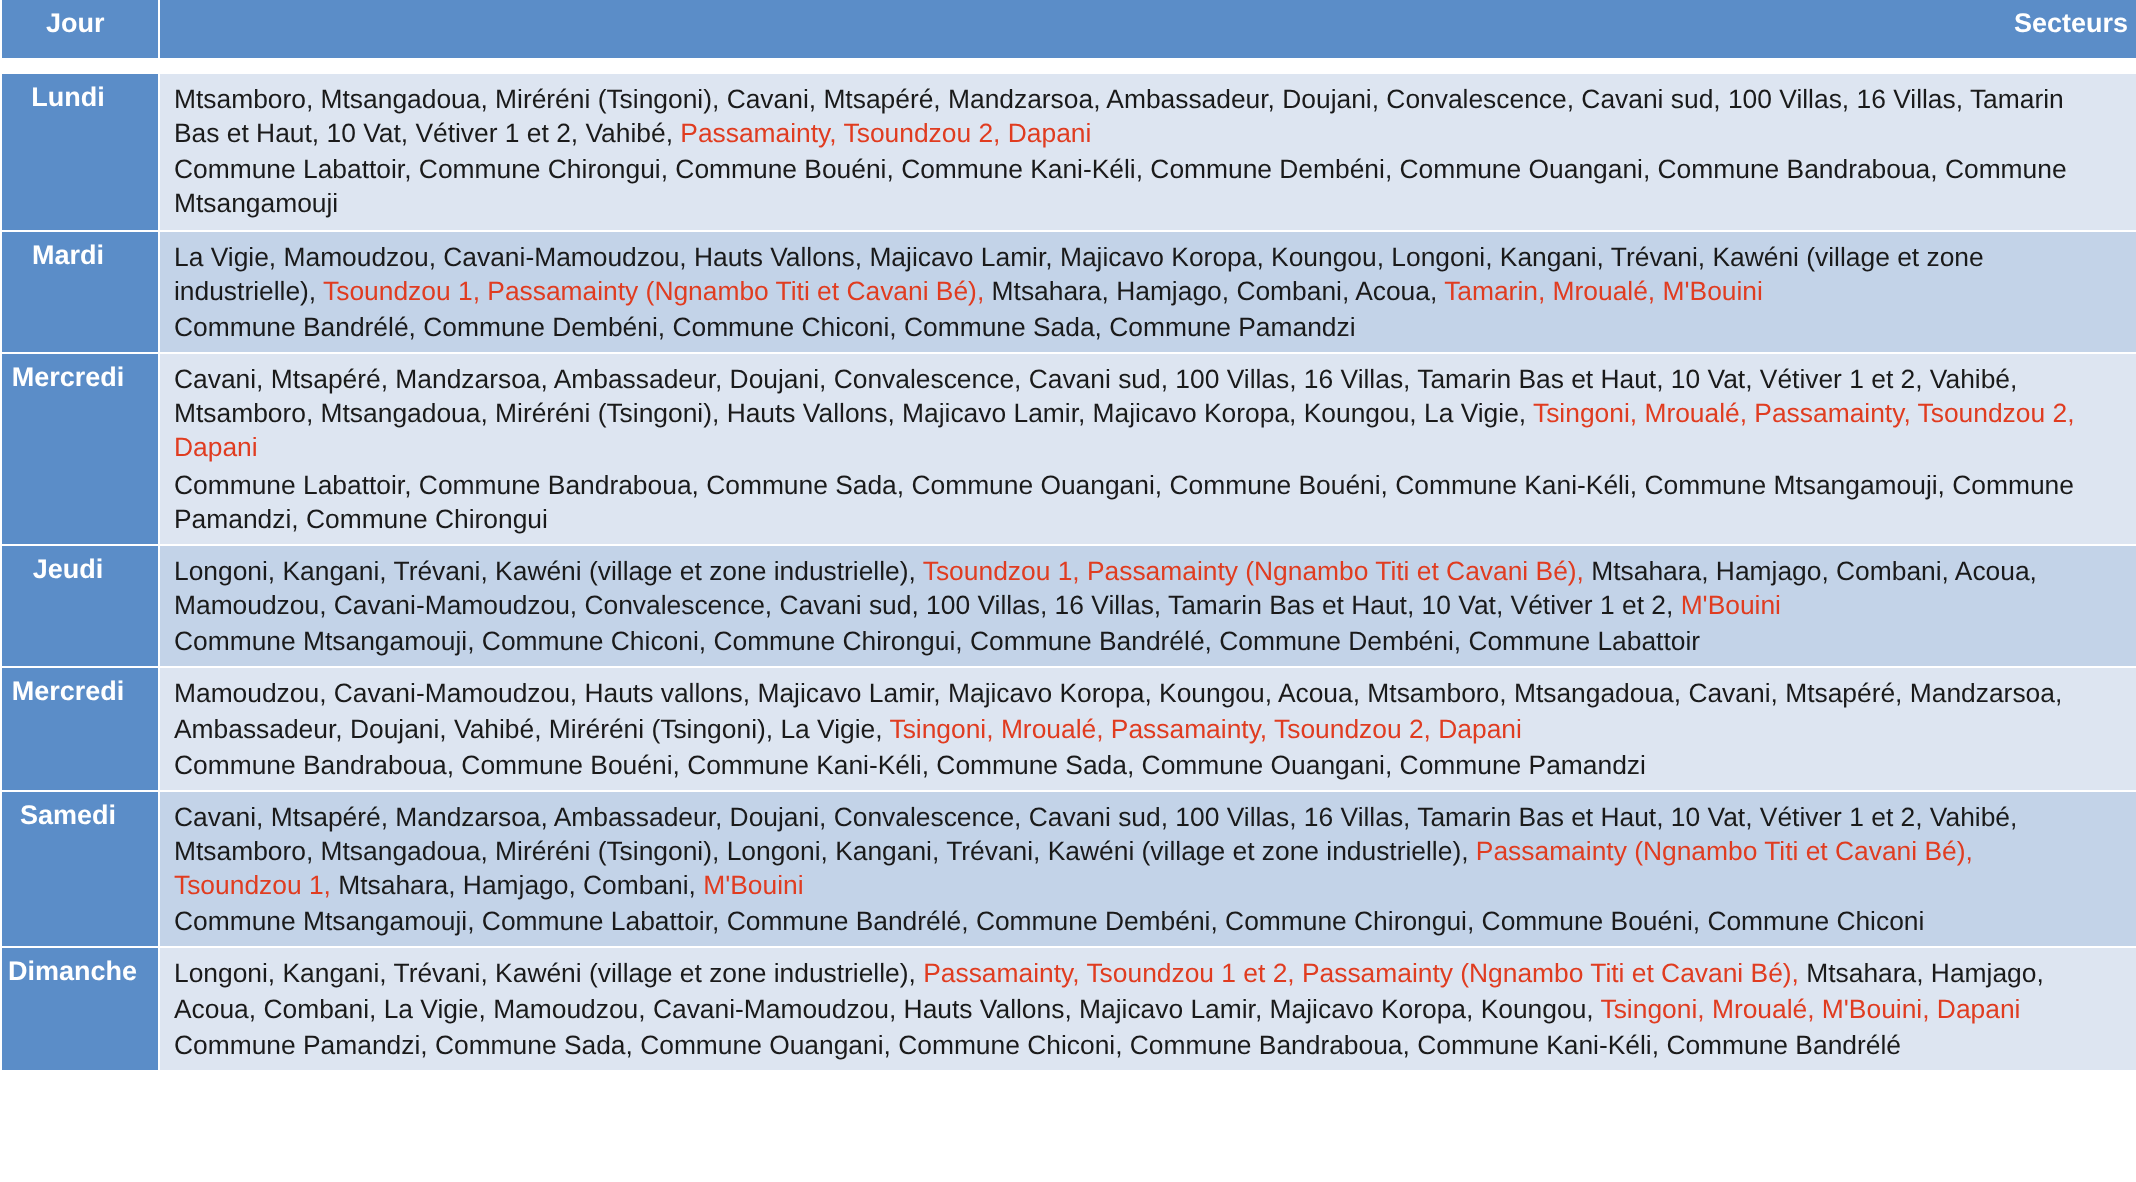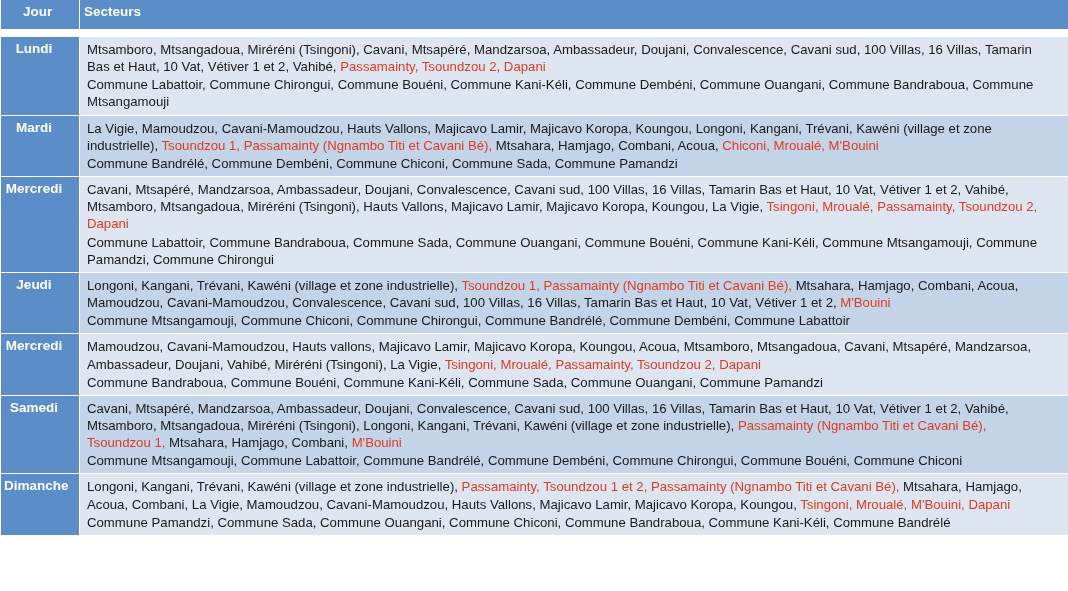--- a/index.html
+++ b/index.html
@@ -19,21 +19,21 @@
     table-layout: fixed;
   }
   table.schedule col.day-col { width: 79px; }
   table.schedule col.sect-col { width: 989px; }
 
   thead th {
     background: #5b8dc8;
     color: #ffffff;
     font-weight: bold;
     font-size: 13.5px;
-    text-align: left;
+    text-align: right;
     vertical-align: middle;
     padding: 4px 4px 10px 4px;
     border: 1px solid #ffffff;
     border-top: none;
   }
   thead th.day-head {
     text-align: left;
     padding-left: 22px;
   }
 
@@ -84,21 +84,21 @@
       <tr class="band-a">
         <td class="day-cell">Lundi</td>
         <td class="sect-cell">
           <div class="sect-line"><span>Mtsamboro, Mtsangadoua, Miréréni (Tsingoni), Cavani, Mtsapéré, Mandzarsoa, Ambassadeur, Doujani, Convalescence, Cavani sud, 100 Villas, 16 Villas, Tamarin Bas et Haut, 10 Vat, Vétiver 1 et 2, Vahibé, </span><span class="red">Passamainty, Tsoundzou 2, Dapani</span></div>
           <div class="sect-line"><span>Commune Labattoir, Commune Chirongui, Commune Bouéni, Commune Kani-Kéli, Commune Dembéni, Commune Ouangani, Commune Bandraboua, Commune Mtsangamouji</span></div>
         </td>
       </tr>
       <tr class="band-b">
         <td class="day-cell">Mardi</td>
         <td class="sect-cell">
-          <div class="sect-line"><span>La Vigie, Mamoudzou, Cavani-Mamoudzou, Hauts Vallons, Majicavo Lamir, Majicavo Koropa, Koungou, Longoni, Kangani, Trévani, Kawéni (village et zone industrielle), </span><span class="red">Tsoundzou 1, Passamainty (Ngnambo Titi et Cavani Bé),</span><span> Mtsahara, Hamjago, Combani, Acoua, </span><span class="red">Chiconi, Mroualé, M'Bouini</span></div>
+          <div class="sect-line"><span>La Vigie, Mamoudzou, Cavani-Mamoudzou, Hauts Vallons, Majicavo Lamir, Majicavo Koropa, Koungou, Longoni, Kangani, Trévani, Kawéni (village et zone industrielle), </span><span class="red">Tsoundzou 1, Passamainty (Ngnambo Titi et Cavani Bé),</span><span> Mtsahara, Hamjago, Combani, Acoua, </span><span class="red">Tamarin, Mroualé, M'Bouini</span></div>
           <div class="sect-line"><span>Commune Bandrélé, Commune Dembéni, Commune Chiconi, Commune Sada, Commune Pamandzi</span></div>
         </td>
       </tr>
       <tr class="band-a">
         <td class="day-cell">Mercredi</td>
         <td class="sect-cell">
           <div class="sect-line"><span>Cavani, Mtsapéré, Mandzarsoa, Ambassadeur, Doujani, Convalescence, Cavani sud, 100 Villas, 16 Villas, Tamarin Bas et Haut, 10 Vat, Vétiver 1 et 2, Vahibé, Mtsamboro, Mtsangadoua, Miréréni (Tsingoni), Hauts Vallons, Majicavo Lamir, Majicavo Koropa, Koungou, La Vigie, </span><span class="red">Tsingoni, Mroualé, Passamainty,    Tsoundzou 2, Dapani</span></div>
           <div class="sect-line"><span>Commune Labattoir, Commune Bandraboua, Commune Sada, Commune Ouangani, Commune Bouéni, Commune Kani-Kéli, Commune Mtsangamouji, Commune Pamandzi, Commune Chirongui</span></div>
         </td>
       </tr>

